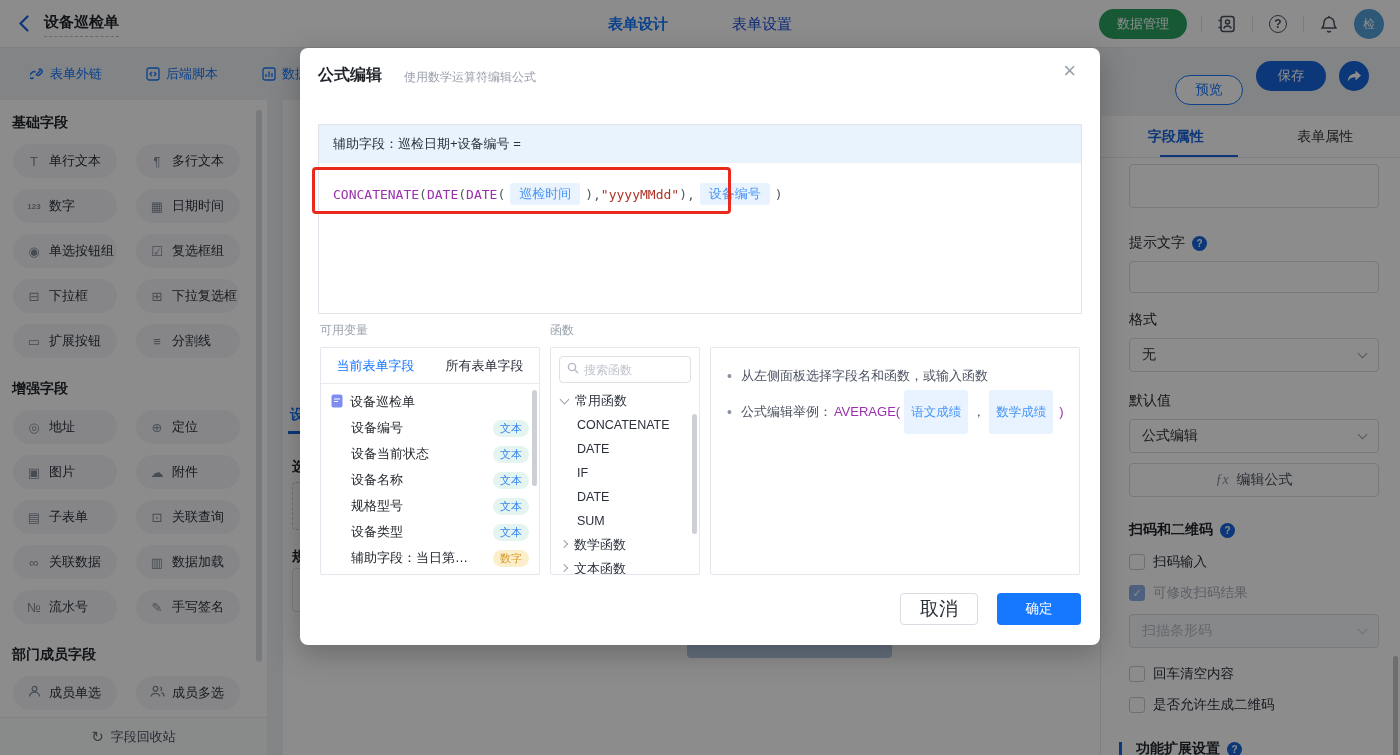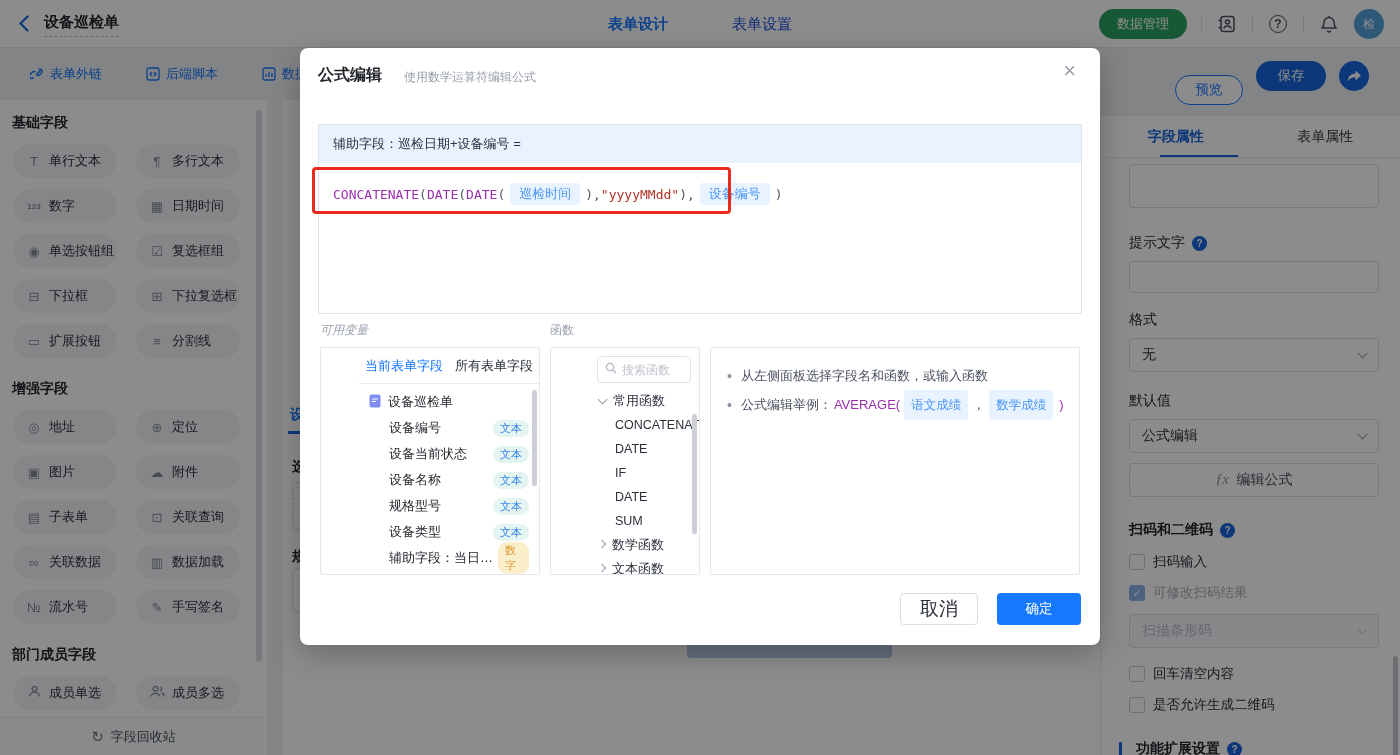--- a/index.html
+++ b/index.html
@@ -75,21 +75,21 @@
   .m-close{position:absolute;right:24px;top:12px;font-size:22px;color:#9aa0ab;cursor:pointer;line-height:1;}
   .f-box{position:absolute;left:18px;top:76px;width:764px;height:190px;border:1px solid #dfe3ea;border-radius:0;overflow:hidden;}
   .f-head{height:38px;background:#e9f3fe;display:flex;align-items:center;padding-left:14px;font-size:13px;color:#2b303b;}
   .f-body{padding:20px 14px;font-family:"DejaVu Sans Mono","Liberation Mono",monospace;font-size:13px;display:flex;align-items:center;flex-wrap:nowrap;}
   .tk-fn{color:#9b2fae;}
   .tk-op{color:#525a66;}
   .tk-str{color:#b03326;}
   .tk-field{background:#e8f3ff;color:#4694f7;border-radius:3px;padding:2px 9px;margin:0 5px;font-family:"Liberation Sans","DejaVu Sans",sans-serif;cursor:pointer;}
   .red-box{position:absolute;left:12px;top:119px;width:419px;height:47px;border:3px solid #e8291c;border-radius:4px;z-index:5;pointer-events:none;}
   .panel-label{position:absolute;top:274px;font-size:12px;color:#99a0ac;}
-  .panel{position:absolute;top:299px;height:228px;border:1px solid #e4e7ed;border-radius:2px;background:#fff;overflow:hidden;padding-left:38px;}
+  .panel{position:absolute;top:299px;height:228px;border:1px solid #e4e7ed;border-radius:2px;background:#fff;overflow:hidden;}
   .v-panel{left:20px;width:220px;}
   .v-tabs{height:36px;border-bottom:1px solid #e9ebf0;display:flex;}
   .v-tab{flex:1;display:flex;align-items:center;justify-content:center;font-size:13px;color:#2b303b;cursor:pointer;}
   .v-tab.active{color:#1677ff;}
   .v-row{height:26px;display:flex;align-items:center;padding:0 10px;cursor:pointer;}
   .v-root{gap:7px;font-size:13px;margin-top:5px;}
   .v-field{padding-left:30px;font-size:13px;}
   .v-name{max-width:125px;overflow:hidden;text-overflow:ellipsis;white-space:nowrap;}
   .badge{margin-left:auto;font-size:11px;padding:1px 7px;border-radius:9px;}
   .badge.text{background:#e4f4f0;color:#3585f0;}
@@ -99,21 +99,21 @@
   .fsearch{margin:8px 8px 6px;height:27px;border:1px solid #dde0e6;border-radius:4px;display:flex;align-items:center;padding:0 7px;gap:5px;}
   .fsearch input{border:0;outline:0;width:100px;font-size:12px;color:#333;font-family:inherit;background:transparent;}
   .fsearch input::placeholder{color:#c0c4cc;}
   .fn-row{height:24px;display:flex;align-items:center;padding-left:10px;gap:7px;font-size:13px;color:#2b303b;cursor:pointer;}
   .fn-item{padding-left:26px;font-size:12.5px;}
   .fn-scroll{position:absolute;right:2px;top:66px;width:5px;height:120px;background:#ccd0d6;border-radius:3px;}
   .tips-panel{left:410px;width:370px;padding:14px 16px;}
   .tip-line{display:flex;align-items:center;font-size:13px;color:#4a5160;line-height:28px;white-space:nowrap;}
   .bullet{color:#8a93a3;margin-right:9px;font-size:14px;}
   .tip-fn{color:#9b2fae;margin-left:2px;}
-  .tip-pill{background:#e8f3ff;color:#4694f7;border-radius:3px;padding:1px 7px;margin:0 4px;font-size:12.5px;}
+  .tip-pill{background:#e8f3ff;color:#4694f7;border-radius:3px;padding:8px 7px;margin:0 4px;font-size:12.5px;}
   .m-cancel{position:absolute;left:600px;top:545px;width:78px;height:32px;border:1px solid #d9dce3;border-radius:4px;background:#fff;display:flex;align-items:center;justify-content:center;font-size:19px;color:#2b303b;cursor:pointer;}
   .m-ok{position:absolute;left:697px;top:545px;width:84px;height:32px;border-radius:4px;background:#1677ff;color:#fff;display:flex;align-items:center;justify-content:center;font-size:13.5px;cursor:pointer;}
 </style>
 </head>
 <body>
 
 <div class="app">
 
   <div class="topbar">
     <span class="back">
@@ -392,21 +392,21 @@
         <span class="tk-field">巡检时间</span>
         <span class="tk-op">),</span>
         <span class="tk-str">"yyyyMMdd"</span>
         <span class="tk-op">),</span>
         <span class="tk-field">设备编号</span>
         <span class="tk-op">)</span>
       </div>
     </div>
     <div class="red-box"></div>
 
-    <span class="panel-label" style="left:20px;font-style:italic;">可用变量</span>
+    <span class="panel-label" style="left:20px;">可用变量</span>
     <span class="panel-label" style="left:250px;">函数</span>
 
     <div class="panel v-panel">
       <div class="v-tabs">
         <span class="v-tab active">当前表单字段</span>
         <span class="v-tab">所有表单字段</span>
       </div>
       <div class="v-row v-root">
         <span><svg width="12" height="14" viewBox="0 0 12 14">
               <rect x="0.5" y="0.5" width="11" height="13" rx="2" fill="#7f8df2"></rect>

